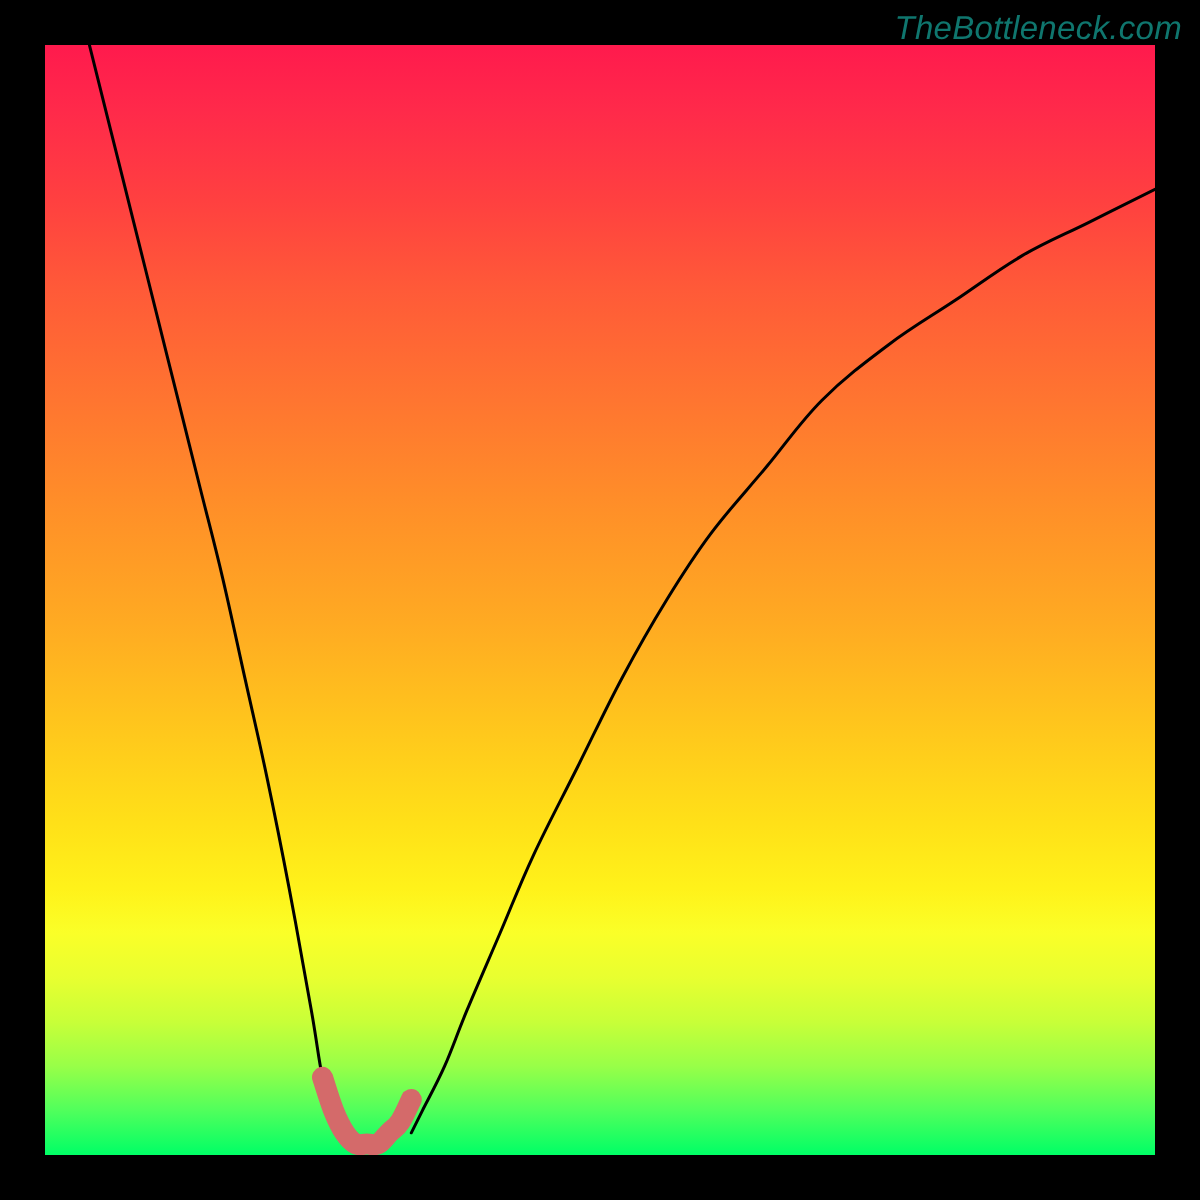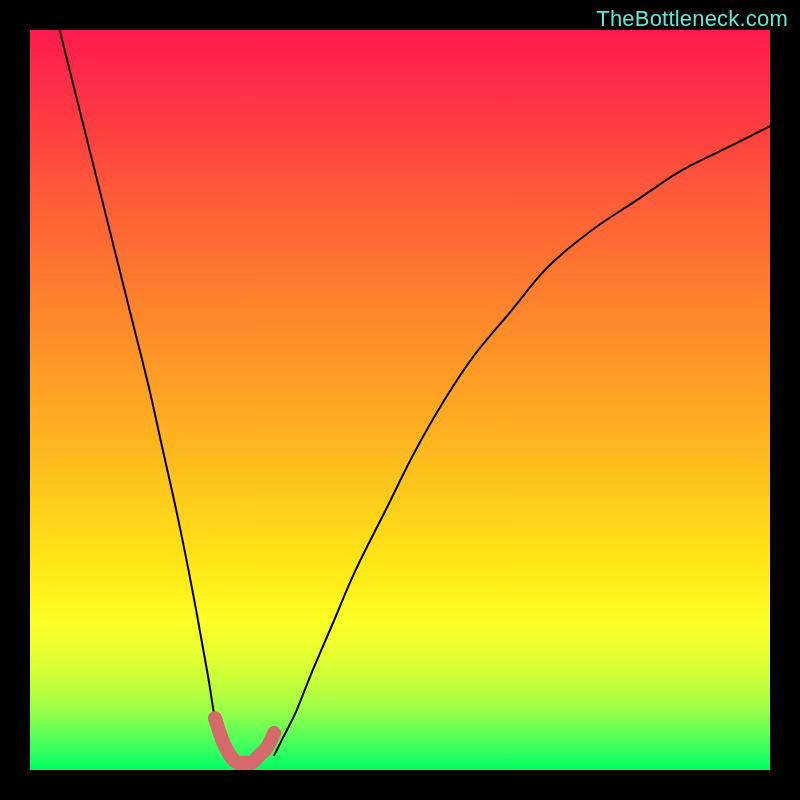--- a/index.html
+++ b/index.html
@@ -33,25 +33,26 @@
       #c8ff38 88%,
       #98ff48 92%,
       #50ff5c 96%,
       #00ff66 100%);
     box-sizing: border-box;
   }
   .watermark {
     position: absolute;
     top: 6px;
     right: 12px;
-    color: #5eead4;
+    color: #0f766e;
     font-size: 22px;
     font-weight: 500;
     letter-spacing: 0.2px;
     z-index: 5;
+    font-style: italic;
   }
   svg.plot {
     position: absolute;
     left: 30px;
     top: 30px;
     width: 740px;
     height: 740px;
     z-index: 3;
   }
 </style>

